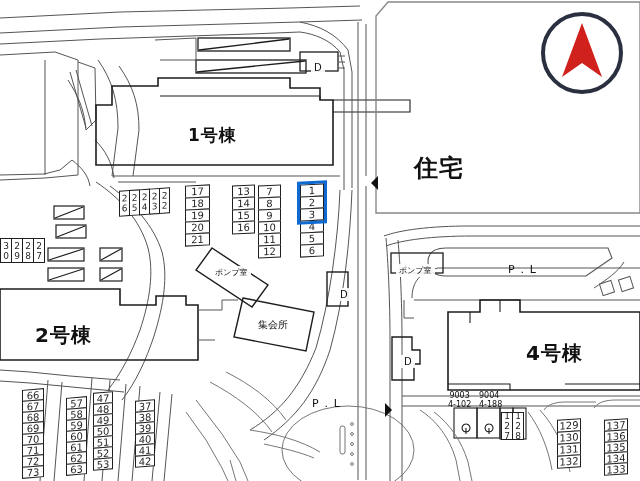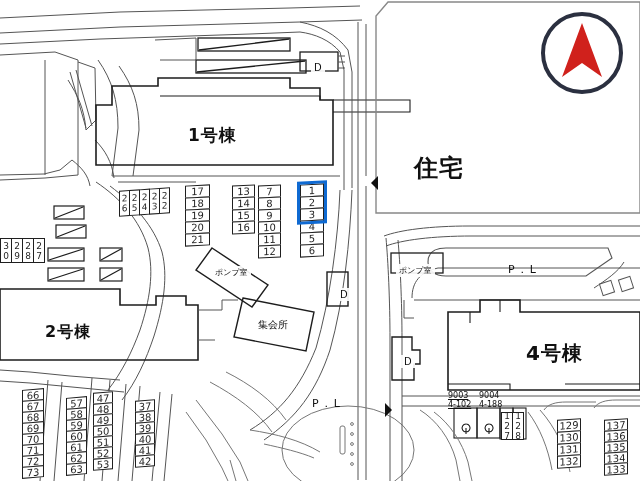--- a/index.html
+++ b/index.html
@@ -201,32 +201,32 @@
     </g>
 
     <g fill="none" stroke="#555" stroke-width="1">
       <path d="M0 370 L30 372 L70 376 L120 380"></path>
       <path d="M0 381 L30 383 L72 387 L124 392"></path>
     </g>
   </svg>
 
   <div id="overlay">
       <div class="lbl bldg-label" style="left: 188px; top: 124px; font-size: 17px; letter-spacing: 1px;">1号棟</div>
-      <div class="lbl bldg-label" style="left: 45px; top: 322px; font-size: 16px; letter-spacing: 1px;">2号棟</div>
+      <div class="lbl bldg-label" style="left: 35px; top: 322px; font-size: 20px; letter-spacing: 1px;">2号棟</div>
       <div class="lbl bldg-label" style="left: 526px; top: 340px; font-size: 20px; letter-spacing: 1px;">4号棟</div>
       <div class="lbl bldg-label" style="left: 414px; top: 152px; font-size: 24px; letter-spacing: 1px;">住宅</div>
       <div class="lbl" style="left: 212px; top: 266px; font-size: 8px; letter-spacing: 0px; padding: 1px 3px; background: rgba(255, 255, 255, 0.92);">ポンプ室</div>
       <div class="lbl" style="left: 396px; top: 264px; font-size: 8px; letter-spacing: 0px; padding: 1px 3px; background: rgba(255, 255, 255, 0.92);">ポンプ室</div>
       <div class="lbl" style="left: 258px; top: 318px; font-size: 10px; letter-spacing: 0px;">集会所</div>
       <div class="lbl" style="left: 312px; top: 396px; font-size: 11px; letter-spacing: 2px;">P．L</div>
       <div class="lbl" style="left: 508px; top: 262px; font-size: 11px; letter-spacing: 2px;">P．L</div>
       <div class="lbl" style="left: 311px; top: 61px; font-size: 10px; letter-spacing: 0px; padding: 1px 3px; background: rgba(255, 255, 255, 0.92);">D</div>
       <div class="lbl" style="left: 337px; top: 288px; font-size: 10px; letter-spacing: 0px; padding: 1px 3px; background: rgba(255, 255, 255, 0.92);">D</div>
       <div class="lbl" style="left: 401px; top: 355px; font-size: 10px; letter-spacing: 0px; padding: 1px 3px; background: rgba(255, 255, 255, 0.92);">D</div>
-      <div class="lbl" style="left: 448px; top: 391px; font-size: 8px; line-height: 9px;  text-decoration: underline;">
+      <div class="lbl" style="left: 448px; top: 391px; font-size: 8px; line-height: 9px; text-align: center;">
         <div>9003</div>
         <div>4-102</div>
       </div>
       <div class="lbl" style="left: 479px; top: 391px; font-size: 8px; line-height: 9px; text-align: left;">
         <div>9004</div>
         <div>4-188</div>
       </div>
       <div style="position: absolute; left: 119px; top: 189px; transform: skewY(-4deg); display: flex; flex-direction: row;">
         <div style="width: 11px; height: 26px; border: 1px solid rgb(31, 31, 31); box-sizing: border-box; display: flex; align-items: center; justify-content: center; font-size: 10px; font-family: &quot;DejaVu Sans&quot;, &quot;Liberation Sans&quot;, sans-serif; color: rgb(31, 31, 31); background: rgb(255, 255, 255); margin-left: 0px;">
           <span class="vert" style="writing-mode: vertical-rl; font-size: 9px;">26</span>

